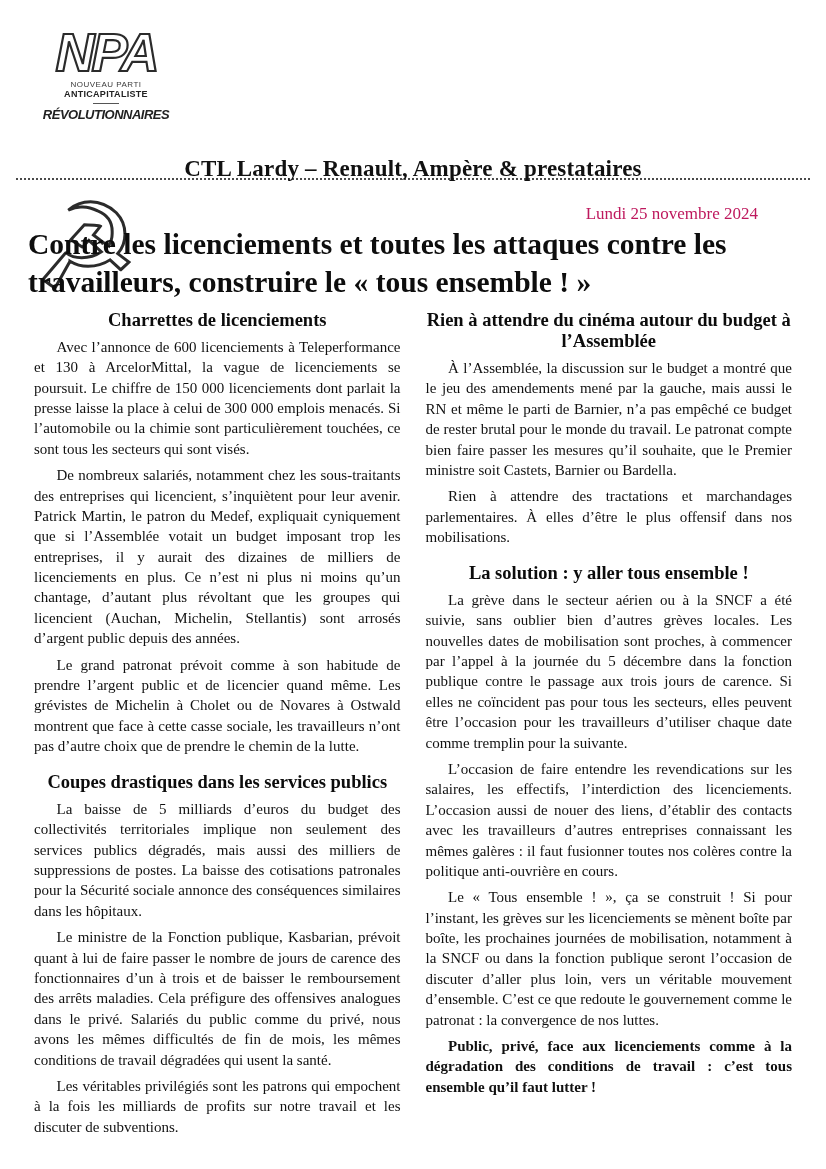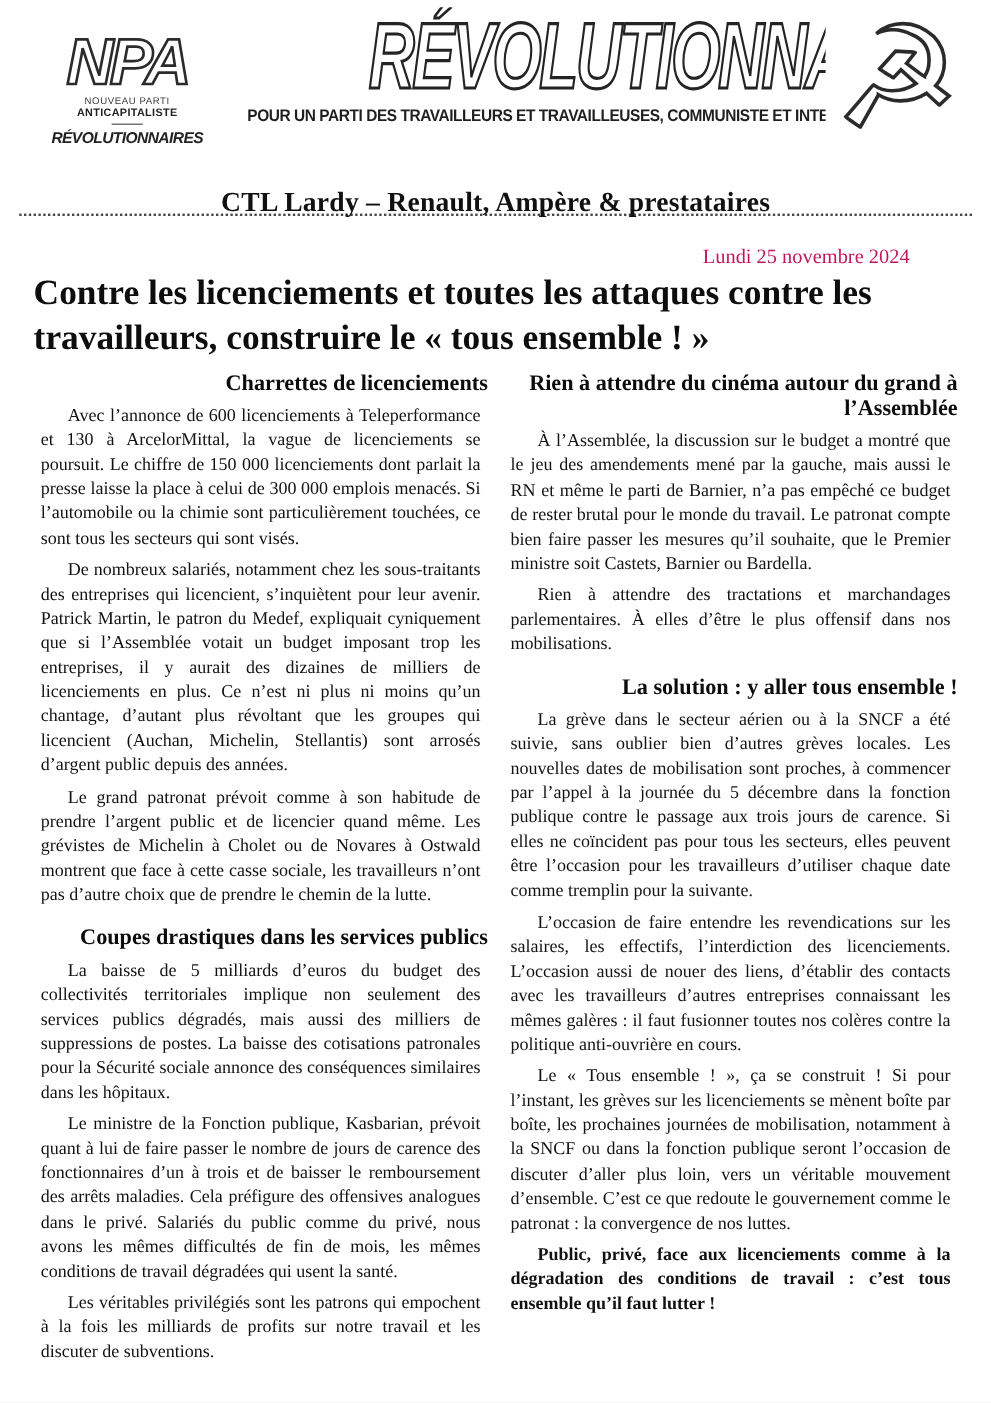--- a/index.html
+++ b/index.html
@@ -15,20 +15,21 @@
     box-sizing: border-box;
   }
 
   
   .header {
     display: flex;
     align-items: flex-start;
     padding: 6px 18px 0 26px;
     height: 138px;
     box-sizing: border-box;
+    flex-direction: column;
   }
   .npa-logo {
     width: 160px;
     flex: 0 0 160px;
     text-align: center;
     margin-top: 22px;
     font-family: "Liberation Sans", sans-serif;
   }
   .npa-acronym {
     font-size: 54px;
@@ -158,21 +159,21 @@
     text-align: justify;
     font-size: 15px;
     line-height: 1.36;
     color: #111;
   }
   .col h2 {
     font-size: 18.5px;
     line-height: 1.15;
     font-weight: 700;
     margin: 15px 0 5px;
-    text-align: right;
+    text-align: center;
     color: #0c0c0c;
   }
   .col .section:first-child h2 { margin-top: 0; }
   .col p {
     margin: 6px;
     text-indent: 1.5em;
   }
   .col p.strong { font-weight: 700; }
 </style>
 </head>
@@ -216,21 +217,21 @@
       <div class="section">
         <h2>Coupes drastiques dans les services publics</h2>
         <p>La baisse de 5 milliards d’euros du budget des collectivités territoriales implique non seulement des services publics dégradés, mais aussi des milliers de suppressions de postes. La baisse des cotisations patronales pour la Sécurité sociale annonce des conséquences similaires dans les hôpitaux.</p>
         <p>Le ministre de la Fonction publique, Kasbarian, prévoit quant à lui de faire passer le nombre de jours de carence des fonctionnaires d’un à trois et de baisser le remboursement des arrêts maladies. Cela préfigure des offensives analogues dans le privé. Salariés du public comme du privé, nous avons les mêmes difficultés de fin de mois, les mêmes conditions de travail dégradées qui usent la santé.</p>
         <p>Les véritables privilégiés sont les patrons qui empochent à la fois les milliards de profits sur notre travail et les discuter de subventions.</p>
       </div>
     </div>
 
     <div class="col">
       <div class="section">
-        <h2>Rien à attendre du cinéma autour du grand à l’Assemblée</h2>
+        <h2>Rien à attendre du cinéma autour du budget à l’Assemblée</h2>
         <p>À l’Assemblée, la discussion sur le budget a montré que le jeu des amendements mené par la gauche, mais aussi le RN et même le parti de Barnier, n’a pas empêché ce budget de rester brutal pour le monde du travail. Le patronat compte bien faire passer les mesures qu’il souhaite, que le Premier ministre soit Castets, Barnier ou Bardella.</p>
         <p>Rien à attendre des tractations et marchandages parlementaires. À elles d’être le plus offensif dans nos mobilisations.</p>
       </div>
       <div class="section">
         <h2>La solution : y aller tous ensemble !</h2>
         <p>La grève dans le secteur aérien ou à la SNCF a été suivie, sans oublier bien d’autres grèves locales. Les nouvelles dates de mobilisation sont proches, à commencer par l’appel à la journée du 5 décembre dans la fonction publique contre le passage aux trois jours de carence. Si elles ne coïncident pas pour tous les secteurs, elles peuvent être l’occasion pour les travailleurs d’utiliser chaque date comme tremplin pour la suivante.</p>
         <p>L’occasion de faire entendre les revendications sur les salaires, les effectifs, l’interdiction des licenciements. L’occasion aussi de nouer des liens, d’établir des contacts avec les travailleurs d’autres entreprises connaissant les mêmes galères : il faut fusionner toutes nos colères contre la politique anti-ouvrière en cours.</p>
         <p>Le « Tous ensemble ! », ça se construit ! Si pour l’instant, les grèves sur les licenciements se mènent boîte par boîte, les prochaines journées de mobilisation, notamment à la SNCF ou dans la fonction publique seront l’occasion de discuter d’aller plus loin, vers un véritable mouvement d’ensemble. C’est ce que redoute le gouvernement comme le patronat : la convergence de nos luttes.</p>
         <p class="strong">Public, privé, face aux licenciements comme à la dégradation des conditions de travail : c’est tous ensemble qu’il faut lutter !</p>
       </div>

